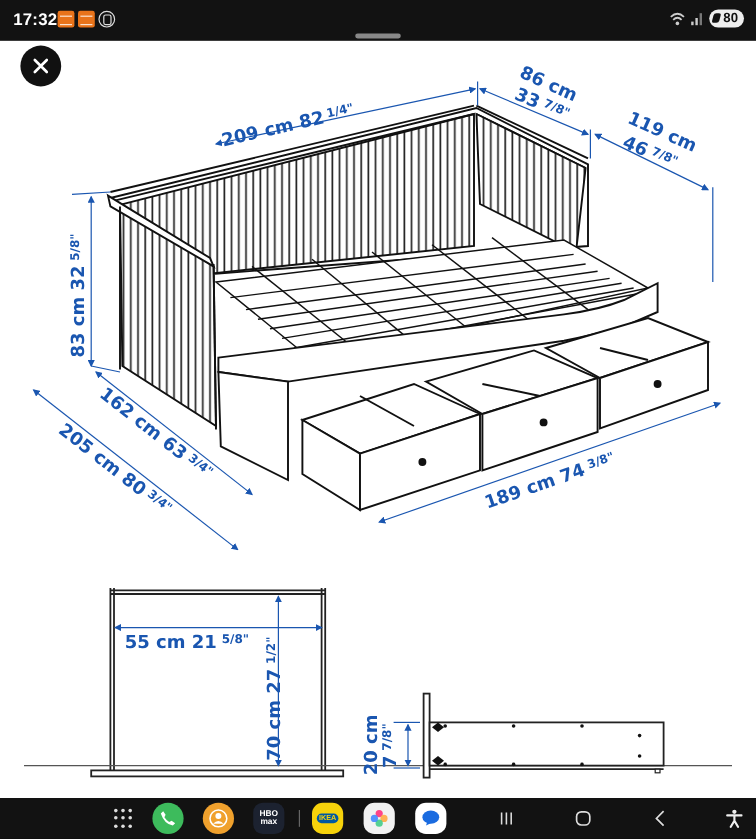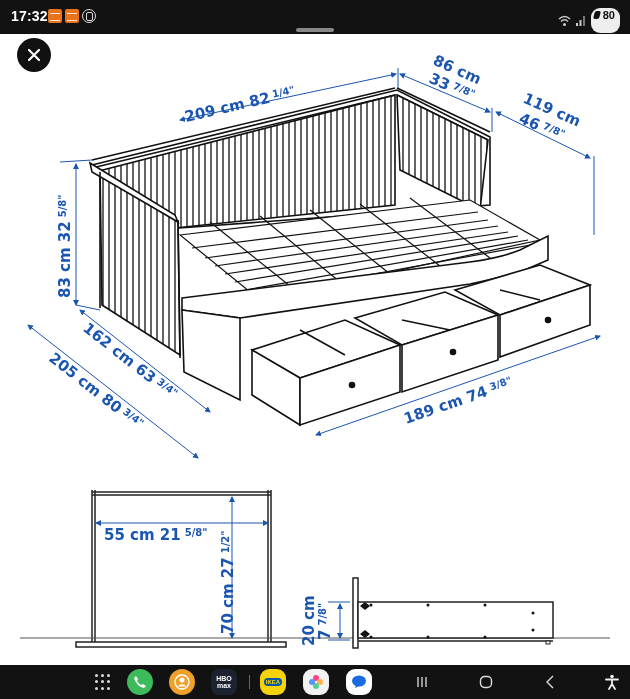--- a/index.html
+++ b/index.html
@@ -6,21 +6,21 @@
   html, body { width: 630px; height: 699px; overflow: hidden; background: #000; font-family: "Liberation Sans", "DejaVu Sans", sans-serif; }
   .statusbar { position: absolute; left: 0; top: 0; width: 630px; height: 34px; background: #121212; color: #fff; }
   .status-time { position: absolute; left: 11px; top: 8px; font-size: 14px; font-weight: 700; letter-spacing: 0.2px; }
   .notif { position: absolute; top: 9px; width: 14px; height: 14px; background: #e8731a; border-radius: 2px; }
   .notif::after { content: ""; position: absolute; left: 2px; top: 4px; width: 10px; height: 6px; border-top: 1px solid #fff; border-bottom: 1px solid #fff; opacity: 0.8; }
   .notif-3 { position: absolute; left: 82px; top: 9px; width: 14px; height: 14px; border: 1.5px solid #ddd; border-radius: 50%; }
   .notif-3::after { content: ""; position: absolute; left: 3px; top: 2px; width: 5px; height: 7px; border: 1px solid #ddd; border-radius: 2px; }
   .status-right { position: absolute; right: 10px; top: 8px; display: flex; align-items: center; gap: 4px; }
   .wifi { width: 13px; height: 12px; position: relative; }
   .wifi svg, .signal svg { display: block; }
-  .battery { background: #eee; color: #111; font-size: 11px; font-weight: 700; border-radius: 9px; padding: 1px 5px 3px 12px; position: relative; height: 25px; line-height: 13px; }
+  .battery { background: #eee; color: #111; font-size: 11px; font-weight: 700; border-radius: 9px; padding: 1px 5px 3px 12px; position: relative; height: 15px; line-height: 13px; }
   .battery::before { content: ""; position: absolute; left: 3px; top: 3px; width: 6px; height: 8px; background: #111; border-radius: 2px; transform: skewX(-15deg); }
   .handle { position: absolute; left: 296px; top: 28px; width: 38px; height: 4px; border-radius: 2px; background: #888; }
 
   .viewer { position: absolute; left: 0; top: 34px; width: 630px; height: 631px; background: #fff; overflow: hidden; }
   .close-btn { position: absolute; left: 17px; top: 4px; width: 34px; height: 34px; border-radius: 50%; background: #111; z-index: 5; display: flex; align-items: center; justify-content: center; }
   .close-btn svg { display: block; }
   .diagram { position: absolute; left: 0; top: 0; width: 630px; height: 631px; }
   .dim { font-family: "DejaVu Sans", sans-serif; font-weight: 700; fill: #1a56b0; font-size: 15px; }
   .frac { font-size: 10px; }
 

